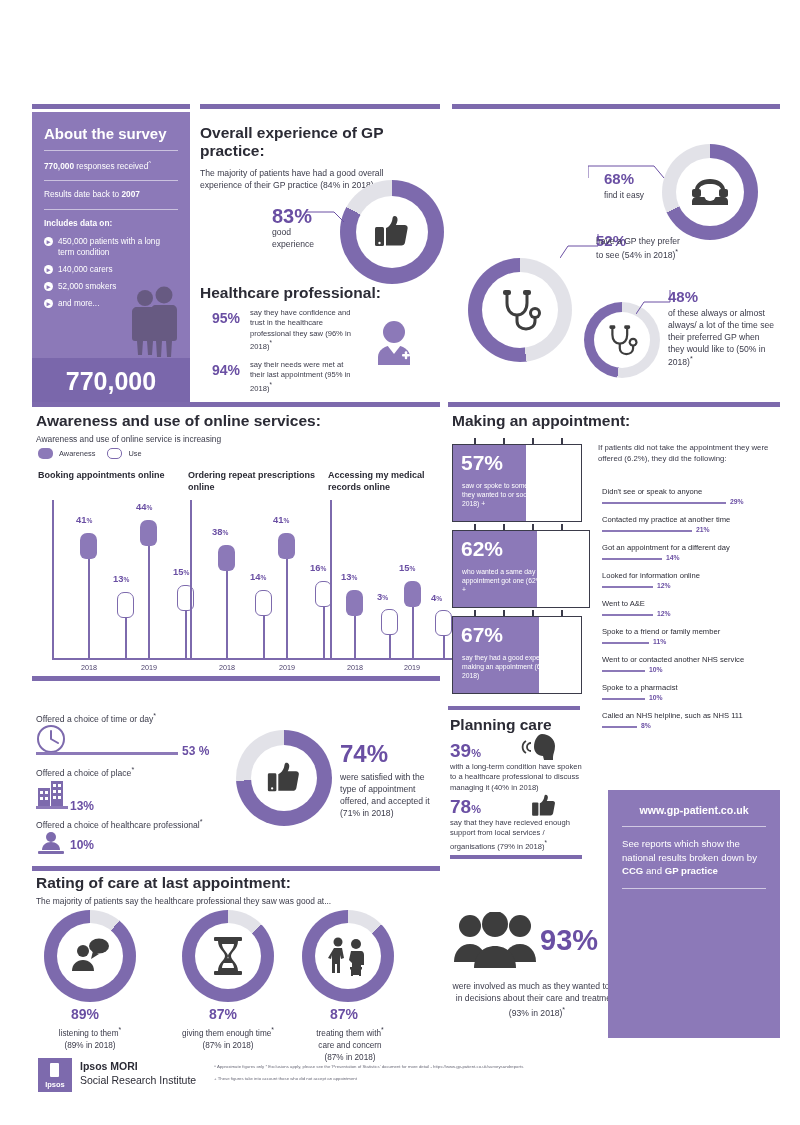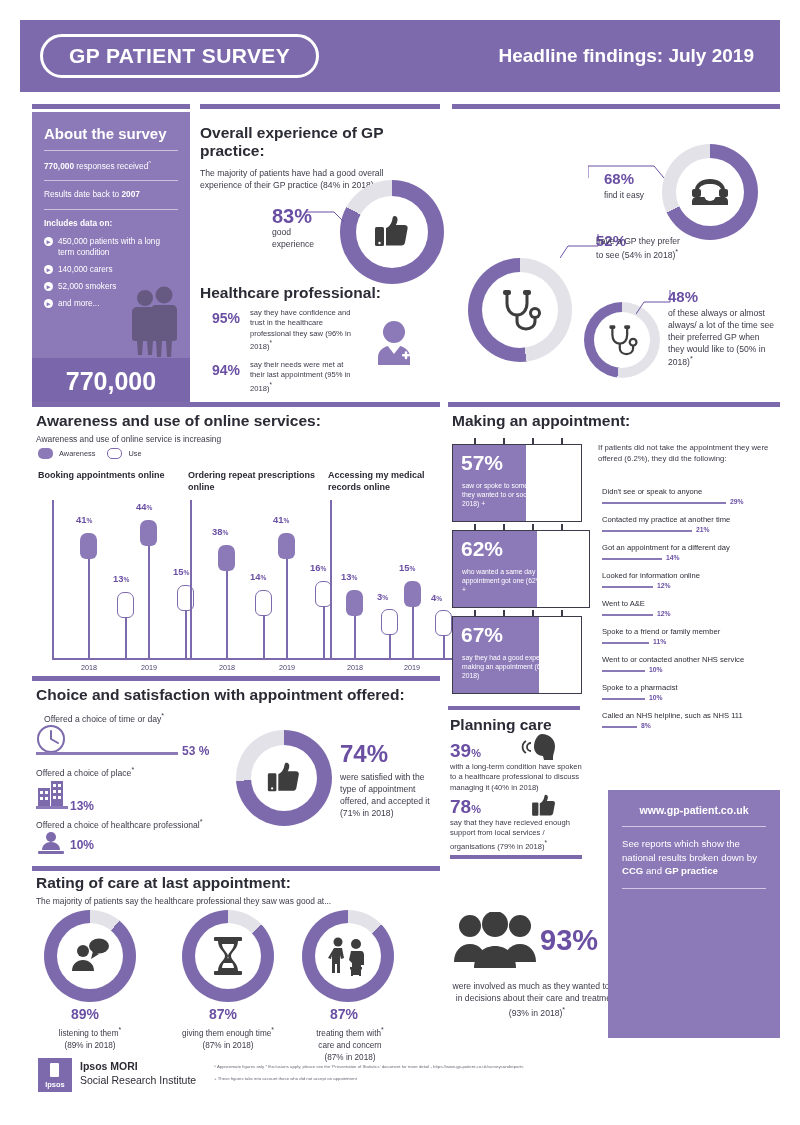--- a/index.html
+++ b/index.html
@@ -112,24 +112,20 @@
   .ipsos-name { position:absolute; left:80px; top:1060px; }
   .ipsos-name .l1 { font-size:10.5px; font-weight:bold; color:#2b2b35; }
   .ipsos-name .l2 { font-size:10.5px; color:#2b2b35; margin-top:2px;}
   .fnote { position:absolute; font-size:4.3px; color:#6a6a78; line-height:1.5; }
 </style>
 </head>
 <body>
 
 <div class="page">
 
-  <div class="header">
-    <div class="logo-pill">GP PATIENT SURVEY</div>
-    <div class="header-title">Headline findings: July 2019</div>
-  </div>
 
   <div class="rule" style="left:32px; top:104px; width:158px;"></div>
   <div class="about">
     <h2>About the survey</h2>
     <div class="line"></div>
     <div class="row">
       <b>770,000</b><span> responses received</span><sup style="font-size:6px">^</sup>
     </div>
     <div class="line"></div>
     <div class="row">
@@ -432,25 +428,22 @@
     <div class="reason-lab" style="left:602px; top:683px;">Spoke to a pharmacist</div>
     <div class="reason-bar" style="left:602px; top:698px; width:43px;"></div>
     <div class="reason-val" style="left:649px; top:694px;">10%</div>
 
     <div class="reason-lab" style="left:602px; top:711px;">Called an NHS helpline, such as NHS 111</div>
     <div class="reason-bar" style="left:602px; top:726px; width:35px;"></div>
     <div class="reason-val" style="left:641px; top:722px;">8%</div>
   </div>
 
   <div class="rule" style="left:32px; top:676px; width:408px;"></div>
-  <div style="position:absolute; left:36px; top:686px;">
-    <div class="sec-title">Choice and satisfaction with appointment offered:</div>
-  </div>
-
-  <div style="position:absolute; left:36px; top:712px; font-size:8.6px;margin-left:8px;">
+
+  <div style="position:absolute; left:36px; top:712px; font-size:8.6px;">
     <span>Offered a choice of time or day</span><sup>*</sup>
   </div>
   <svg style="position:absolute; left:36px; top:724px;" width="30" height="30" viewBox="0 0 30 30">
     <circle cx="15" cy="15" r="13" fill="none" stroke="#7d6aad" stroke-width="2"></circle>
     <path d="M15 15V7M15 15l7 4" stroke="#7d6aad" stroke-width="2" fill="none" stroke-linecap="round"></path>
   </svg>
   <div class="reason-bar" style="left:36px; top:752px; width:142px; height:3px;"></div>
   <div class="vlabel" style="left:182px; top:744px; font-size:12px;">53 %</div>
 
   <div style="position:absolute; left:36px; top:766px; font-size:8.6px;">

